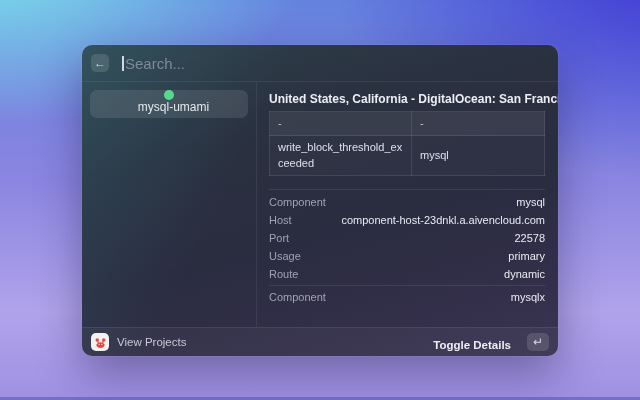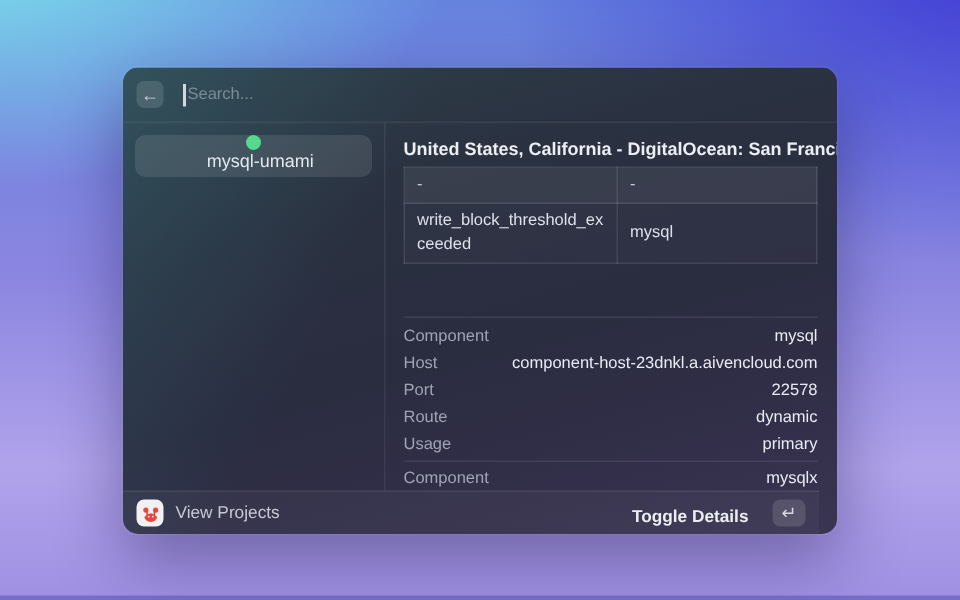--- a/index.html
+++ b/index.html
@@ -40,21 +40,21 @@
   }
   .back-btn {
     width: 18px; height: 18px; flex: 0 0 18px; border: none; border-radius: 5px;
     background: rgba(255,255,255,0.13); color: #cdd4da; font-size: 12px; line-height: 1;
     display: flex; align-items: center; justify-content: center; cursor: pointer;
     font-family: "Liberation Sans", sans-serif;
   }
   .caret { width: 2px; height: 15px; background: #d2d8de; margin-left: 13px; }
   .search-input {
     flex: 1; margin-left: 1px; border: none; outline: none; background: transparent;
-    font-size: 11px; color: #dfe5ec; font-family: "Liberation Sans", sans-serif;
+    font-size: 15px; color: #dfe5ec; font-family: "Liberation Sans", sans-serif;
   }
   .search-input::placeholder { color: #7e8a96; opacity: 1; }
 
   
   .content { display: flex; height: 245px; }
 
   
   .sidebar { width: 175px; flex: 0 0 175px; padding: 8px; border-right: 1px solid rgba(255,255,255,0.07); }
   .list-item {
     height: 28px; border-radius: 7px; display: flex; align-items: center;
@@ -73,29 +73,29 @@
     background: rgba(255,255,255,0.025);
   }
   .dtable td {
     border: 1px solid rgba(255,255,255,0.10);
     padding: 4px 8px; font-size: 11px; line-height: 1.4; color: #dde0ea;
     word-break: break-all; vertical-align: middle; height: 24px;
   }
   .dtable col.c1 { width: 142px; }
   .dtable tr.thead td { background: rgba(255,255,255,0.05); color: #c6cad6; }
 
-  .props { margin-top: 35px; border-top: 1px solid rgba(255,255,255,0.09); padding-top: 3px; }
+  .props { margin-top: 13px; border-top: 1px solid rgba(255,255,255,0.09); padding-top: 3px; }
   .prop-row { display: flex; justify-content: space-between; align-items: center; height: 18px; font-size: 11px; }
   .prop-label { color: #9fa3b4; }
   .prop-value { color: #e9ebf2; }
   .sep { border-top: 1px solid rgba(255,255,255,0.09); margin: 2px 0; }
 
   
   .footer {
-    position: absolute; left: 0; right: 12px; bottom: 0; height: 29px;
+    position: absolute; left: 0; right: 0; bottom: 0; height: 29px;
     display: flex; align-items: center; padding: 0 9px;
     border-top: 1px solid rgba(255,255,255,0.08);
     background: rgba(255,255,255,0.035);
   }
   .footer-left { display: flex; align-items: center; cursor: pointer; }
   .app-icon {
     width: 18px; height: 18px; border-radius: 5px; background: #f1f0f2;
     display: flex; align-items: center; justify-content: center;
   }
   .footer-label { margin-left: 8px; font-size: 11.5px; color: #c7c9d4; }
@@ -157,26 +157,26 @@
           </div>
           <div class="prop-row">
             <span class="prop-label">Host</span>
             <span class="prop-value">component-host-23dnkl.a.aivencloud.com</span>
           </div>
           <div class="prop-row">
             <span class="prop-label">Port</span>
             <span class="prop-value">22578</span>
           </div>
           <div class="prop-row">
+            <span class="prop-label">Usage</span>
+            <span class="prop-value">primary</span>
+          </div>
+          <div class="prop-row">
             <span class="prop-label">Route</span>
             <span class="prop-value">dynamic</span>
-          </div>
-          <div class="prop-row">
-            <span class="prop-label">Usage</span>
-            <span class="prop-value">primary</span>
           </div>
           <div class="sep"></div>
           <div class="prop-row">
             <span class="prop-label">Component</span>
             <span class="prop-value">mysqlx</span>
           </div>
         </div>
       </div>
     </div>
 

